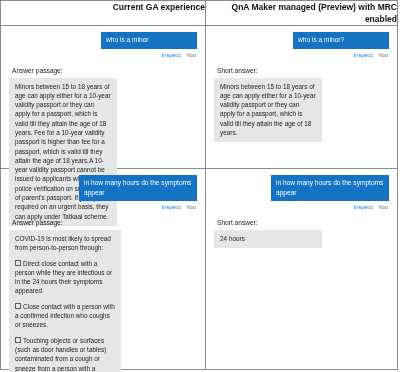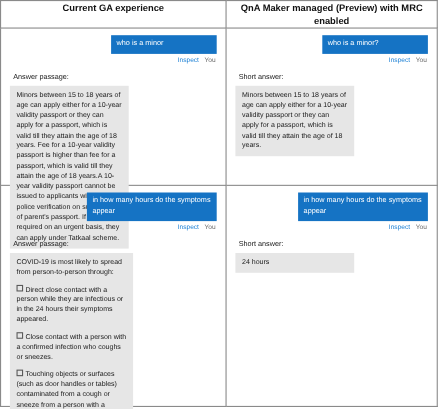--- a/index.html
+++ b/index.html
@@ -23,21 +23,21 @@
   }
   .table td, .table th {
     border: 1px solid #8a8a8a;
     padding: 0;
     vertical-align: top;
   }
   .col-left { width: 205px; }
   .col-right { width: 192px; }
 
   .header-cell {
-    text-align: center;
+    text-align: right;
     font-weight: bold;
     font-size: 8.5px;
     line-height: 12px;
     padding: 5px 10px 6px 10px;
     color: #111111;
     height: 21px;
     vertical-align: middle;
     margin-top: 20px;
   }
 

